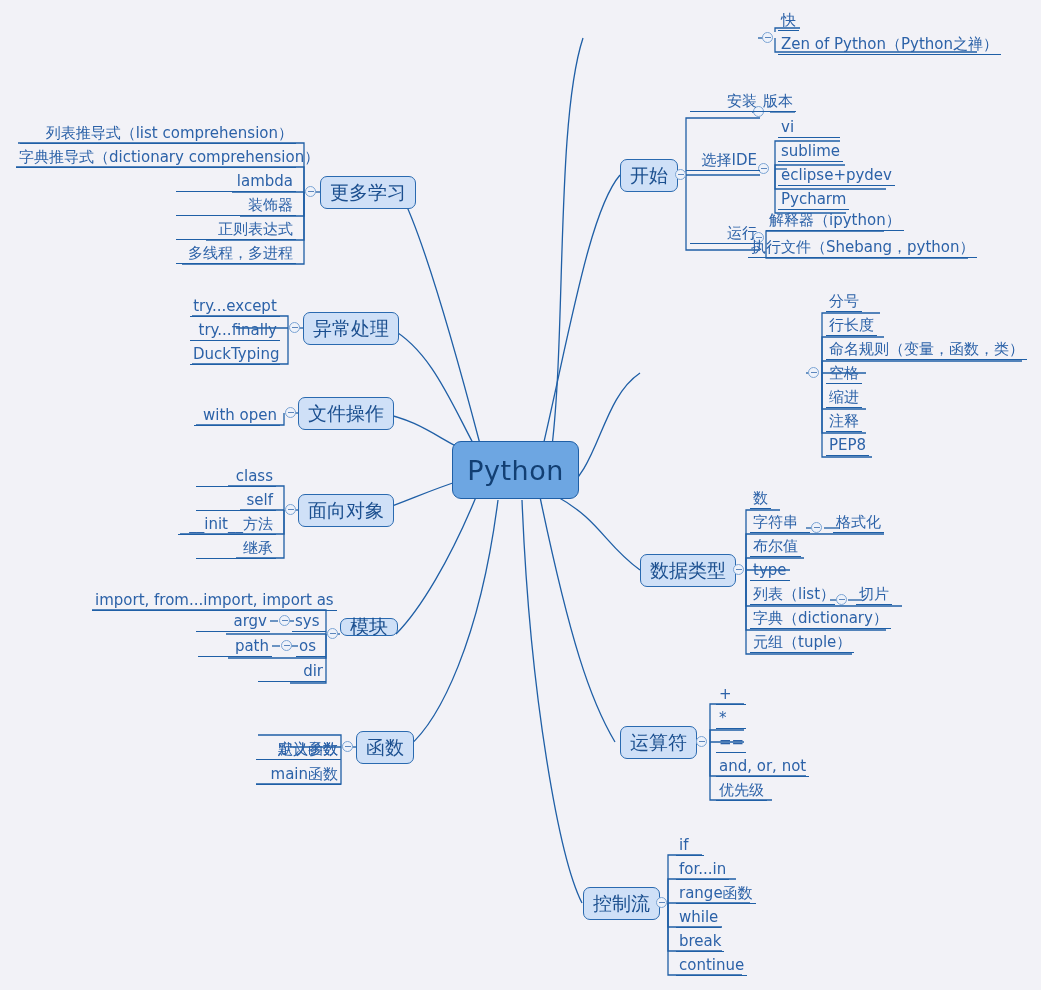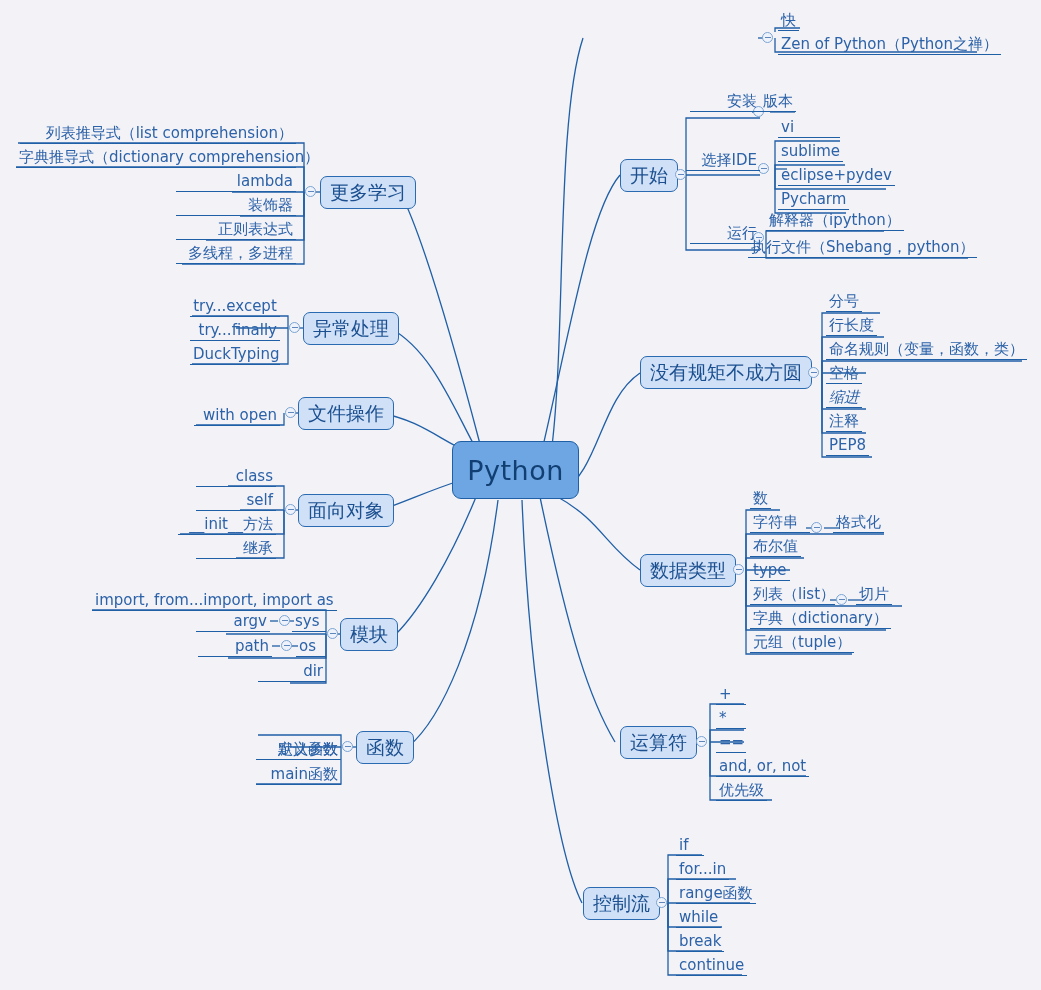--- a/index.html
+++ b/index.html
@@ -190,30 +190,29 @@
       <path d="M356,747 L350,747"></path>
       <path d="M341,747 L341,735 L258,735"></path>
       <path d="M341,747 L290,747"></path>
       <path d="M341,747 L341,784 L256,784"></path>
     </g>
   </svg>
 
   <div class="root-node" style="left:452px;top:441px;width:127px;height:58px;">Python</div>
 
   <div class="topic-node" style="left:620px;top:159px;height:33px;">开始</div>
-  <div class="topic-node" style="left:640px;top:356px;height:33px;">没有规矩不成方圆</div>
   <div class="topic-node" style="left:640px;top:554px;height:33px;">数据类型</div>
   <div class="topic-node" style="left:620px;top:726px;height:33px;">运算符</div>
   <div class="topic-node" style="left:583px;top:887px;height:33px;">控制流</div>
 
   <div class="topic-node" style="left:320px;top:176px;height:33px;">更多学习</div>
   <div class="topic-node" style="left:303px;top:312px;height:33px;">异常处理</div>
   <div class="topic-node" style="left:298px;top:397px;height:33px;">文件操作</div>
   <div class="topic-node" style="left:298px;top:494px;height:33px;">面向对象</div>
-  <div class="topic-node" style="left:340px;top:618px;height:33px;">模块</div>
+  <div class="topic-node" style="left:340px;top:618px;height:18px;">模块</div>
   <div class="topic-node" style="left:356px;top:731px;height:33px;">函数</div>
 
   <div class="toggle" style="left:762px;top:32px;"></div>
   <div class="toggle" style="left:675px;top:169px;"></div>
   <div class="toggle" style="left:753px;top:106px;"></div>
   <div class="toggle" style="left:758px;top:163px;"></div>
   <div class="toggle" style="left:753px;top:232px;"></div>
   <div class="toggle" style="left:808px;top:367px;"></div>
   <div class="toggle" style="left:733px;top:564px;"></div>
   <div class="toggle" style="left:811px;top:522px;"></div>
@@ -242,21 +241,21 @@
   <div class="leaf l" style="left:778px;top:191px;border-bottom:1.3px solid #1f5fa6;">Pycharm</div>
 
   <div class="leaf r" style="left:690px;top:225px;width:70px;border-bottom:1.3px solid #1f5fa6;">运行</div>
   <div class="leaf l" style="left:766px;top:212px;border-bottom:1.3px solid #1f5fa6;">解释器（ipython）</div>
   <div class="leaf l" style="left:748px;top:239px;border-bottom:1.3px solid #1f5fa6;">执行文件（Shebang，python）</div>
 
   <div class="leaf l" style="left:826px;top:293px;border-bottom:1.3px solid #1f5fa6;">分号</div>
   <div class="leaf l" style="left:826px;top:317px;border-bottom:1.3px solid #1f5fa6;">行长度</div>
   <div class="leaf l" style="left:826px;top:341px;border-bottom:1.3px solid #1f5fa6;">命名规则（变量，函数，类）</div>
   <div class="leaf l" style="left:826px;top:365px;border-bottom:1.3px solid #1f5fa6;">空格</div>
-  <div class="leaf l" style="left:826px;top:389px;border-bottom:1.3px solid #1f5fa6;font-style:italic;">缩进</div>
+  <div class="leaf l" style="left:826px;top:389px;border-bottom:1.3px solid #1f5fa6;">缩进</div>
   <div class="leaf l" style="left:826px;top:413px;border-bottom:1.3px solid #1f5fa6;">注释</div>
   <div class="leaf l" style="left:826px;top:437px;border-bottom:1.3px solid #1f5fa6;">PEP8</div>
 
   <div class="leaf l" style="left:750px;top:490px;border-bottom:1.3px solid #1f5fa6;">数</div>
   <div class="leaf l" style="left:750px;top:514px;width:60px;border-bottom:1.3px solid #1f5fa6;">字符串</div>
   <div class="leaf l" style="left:833px;top:514px;border-bottom:1.3px solid #1f5fa6;">格式化</div>
   <div class="leaf l" style="left:750px;top:538px;border-bottom:1.3px solid #1f5fa6;">布尔值</div>
   <div class="leaf l" style="left:750px;top:562px;border-bottom:1.3px solid #1f5fa6;">type</div>
   <div class="leaf l" style="left:750px;top:586px;width:85px;border-bottom:1.3px solid #1f5fa6;">列表（list）</div>
   <div class="leaf l" style="left:856px;top:586px;border-bottom:1.3px solid #1f5fa6;">切片</div>

